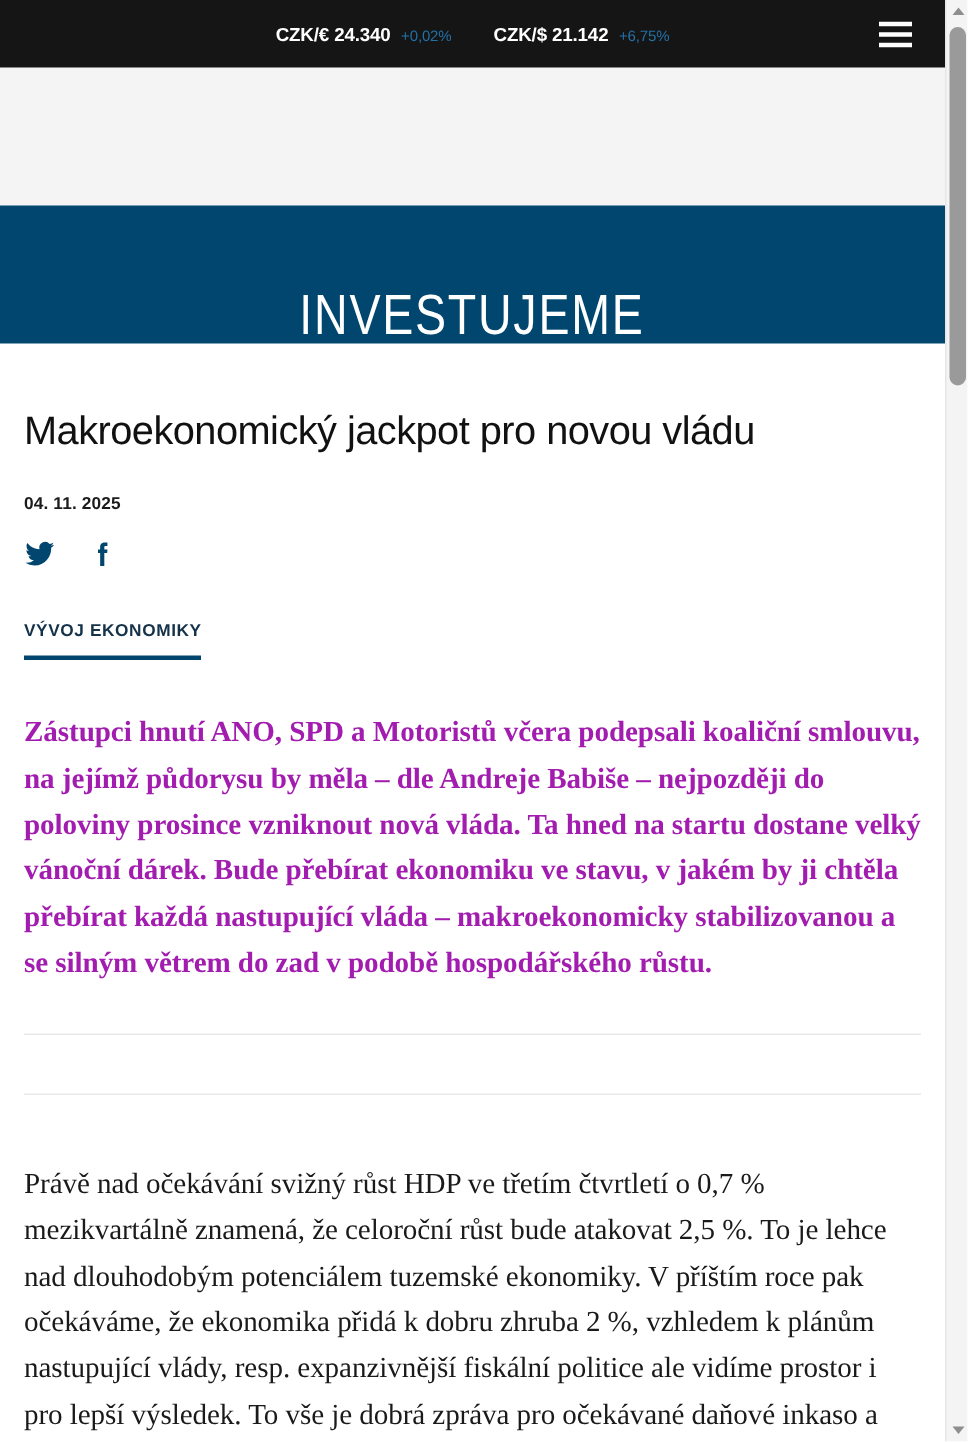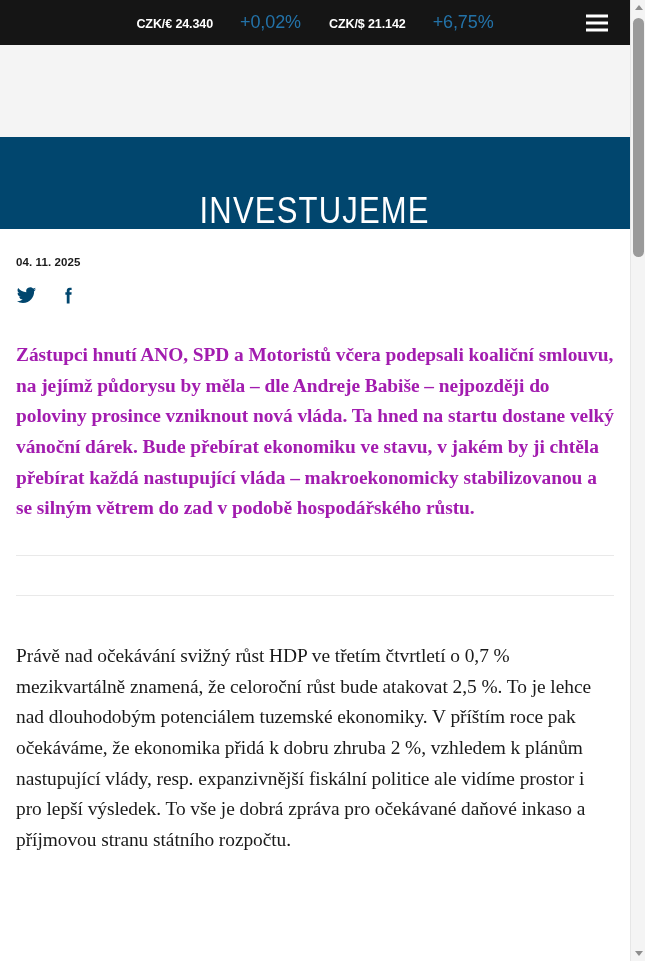--- a/index.html
+++ b/index.html
@@ -45,24 +45,23 @@
   }
 
   .ticker-pair {
     color: #ffffff;
     font-size: 12.5px;
     font-weight: 700;
     letter-spacing: -0.1px;
   }
 
   .ticker-change {
-    font-size: 18px;
+    font-size: 10px;
     font-weight: 400;
     letter-spacing: -0.1px;
-    margin-left: 20px;
   }
 
   .hamburger {
     position: absolute;
     right: 22px;
     top: 50%;
     transform: translateY(-50%);
     width: 22px;
     height: 17px;
     display: flex;
@@ -252,32 +251,37 @@
   </div>
 
   <div class="banner-strip"></div>
 
   <div class="logo-band">
     <div class="logo-wordmark">INVESTUJEME</div>
   </div>
 
   <div class="article">
 
+    <h1 class="article-title">Makroekonomický jackpot pro novou vládu</h1>
 
     <div class="article-date">04. 11. 2025</div>
 
     <div class="share-row">
       <svg class="share-icon" viewBox="0 0 24 24">
         <path d="M23 4.8a9 9 0 0 1-2.6.72A4.5 4.5 0 0 0 22.4 3a9 9 0 0 1-2.86 1.1A4.5 4.5 0 0 0 11.8 8.2 12.8 12.8 0 0 1 2.5 3.5a4.5 4.5 0 0 0 1.4 6 4.4 4.4 0 0 1-2.05-.56v.06a4.5 4.5 0 0 0 3.6 4.4 4.5 4.5 0 0 1-2.03.08 4.5 4.5 0 0 0 4.2 3.12A9 9 0 0 1 1 18.5a12.7 12.7 0 0 0 6.9 2.02c8.28 0 12.8-6.86 12.8-12.8l-.01-.58A9.1 9.1 0 0 0 23 4.8z"></path>
       </svg>
       <svg class="share-icon" viewBox="0 0 24 24">
         <path d="M15.6 8.3h-2.4V6.7c0-.75.5-.93.85-.93h1.5V3.06L13.5 3.05c-2.84 0-3.48 2.1-3.48 3.45V8.3H8.4v2.8h1.62V21h3.18v-9.9h2.15l.25-2.8z"></path>
       </svg>
     </div>
 
+    <div class="category">
+      <span class="category-label">VÝVOJ EKONOMIKY</span>
+      <div class="category-underline"></div>
+    </div>
 
     <p class="perex">Zástupci hnutí ANO, SPD a Motoristů včera podepsali koaliční smlouvu, na jejímž půdorysu by měla – dle Andreje Babiše – nejpozději do poloviny prosince vzniknout nová vláda. Ta hned na startu dostane velký vánoční dárek. Bude přebírat ekonomiku ve stavu, v jakém by ji chtěla přebírat každá nastupující vláda – makroekonomicky stabilizovanou a se silným větrem do zad v podobě hospodářského růstu.</p>
 
     <div class="rule first"></div>
     <div class="rule second"></div>
 
     <p class="body-text p1">Právě nad očekávání svižný růst HDP ve třetím čtvrtletí o 0,7 % mezikvartálně znamená, že celoroční růst bude atakovat 2,5 %. To je lehce nad dlouhodobým potenciálem tuzemské ekonomiky. V příštím roce pak očekáváme, že ekonomika přidá k dobru zhruba 2 %, vzhledem k plánům nastupující vlády, resp. expanzivnější fiskální politice ale vidíme prostor i pro lepší výsledek. To vše je dobrá zpráva pro očekávané daňové inkaso a příjmovou stranu státního rozpočtu.</p>
 
     
 

